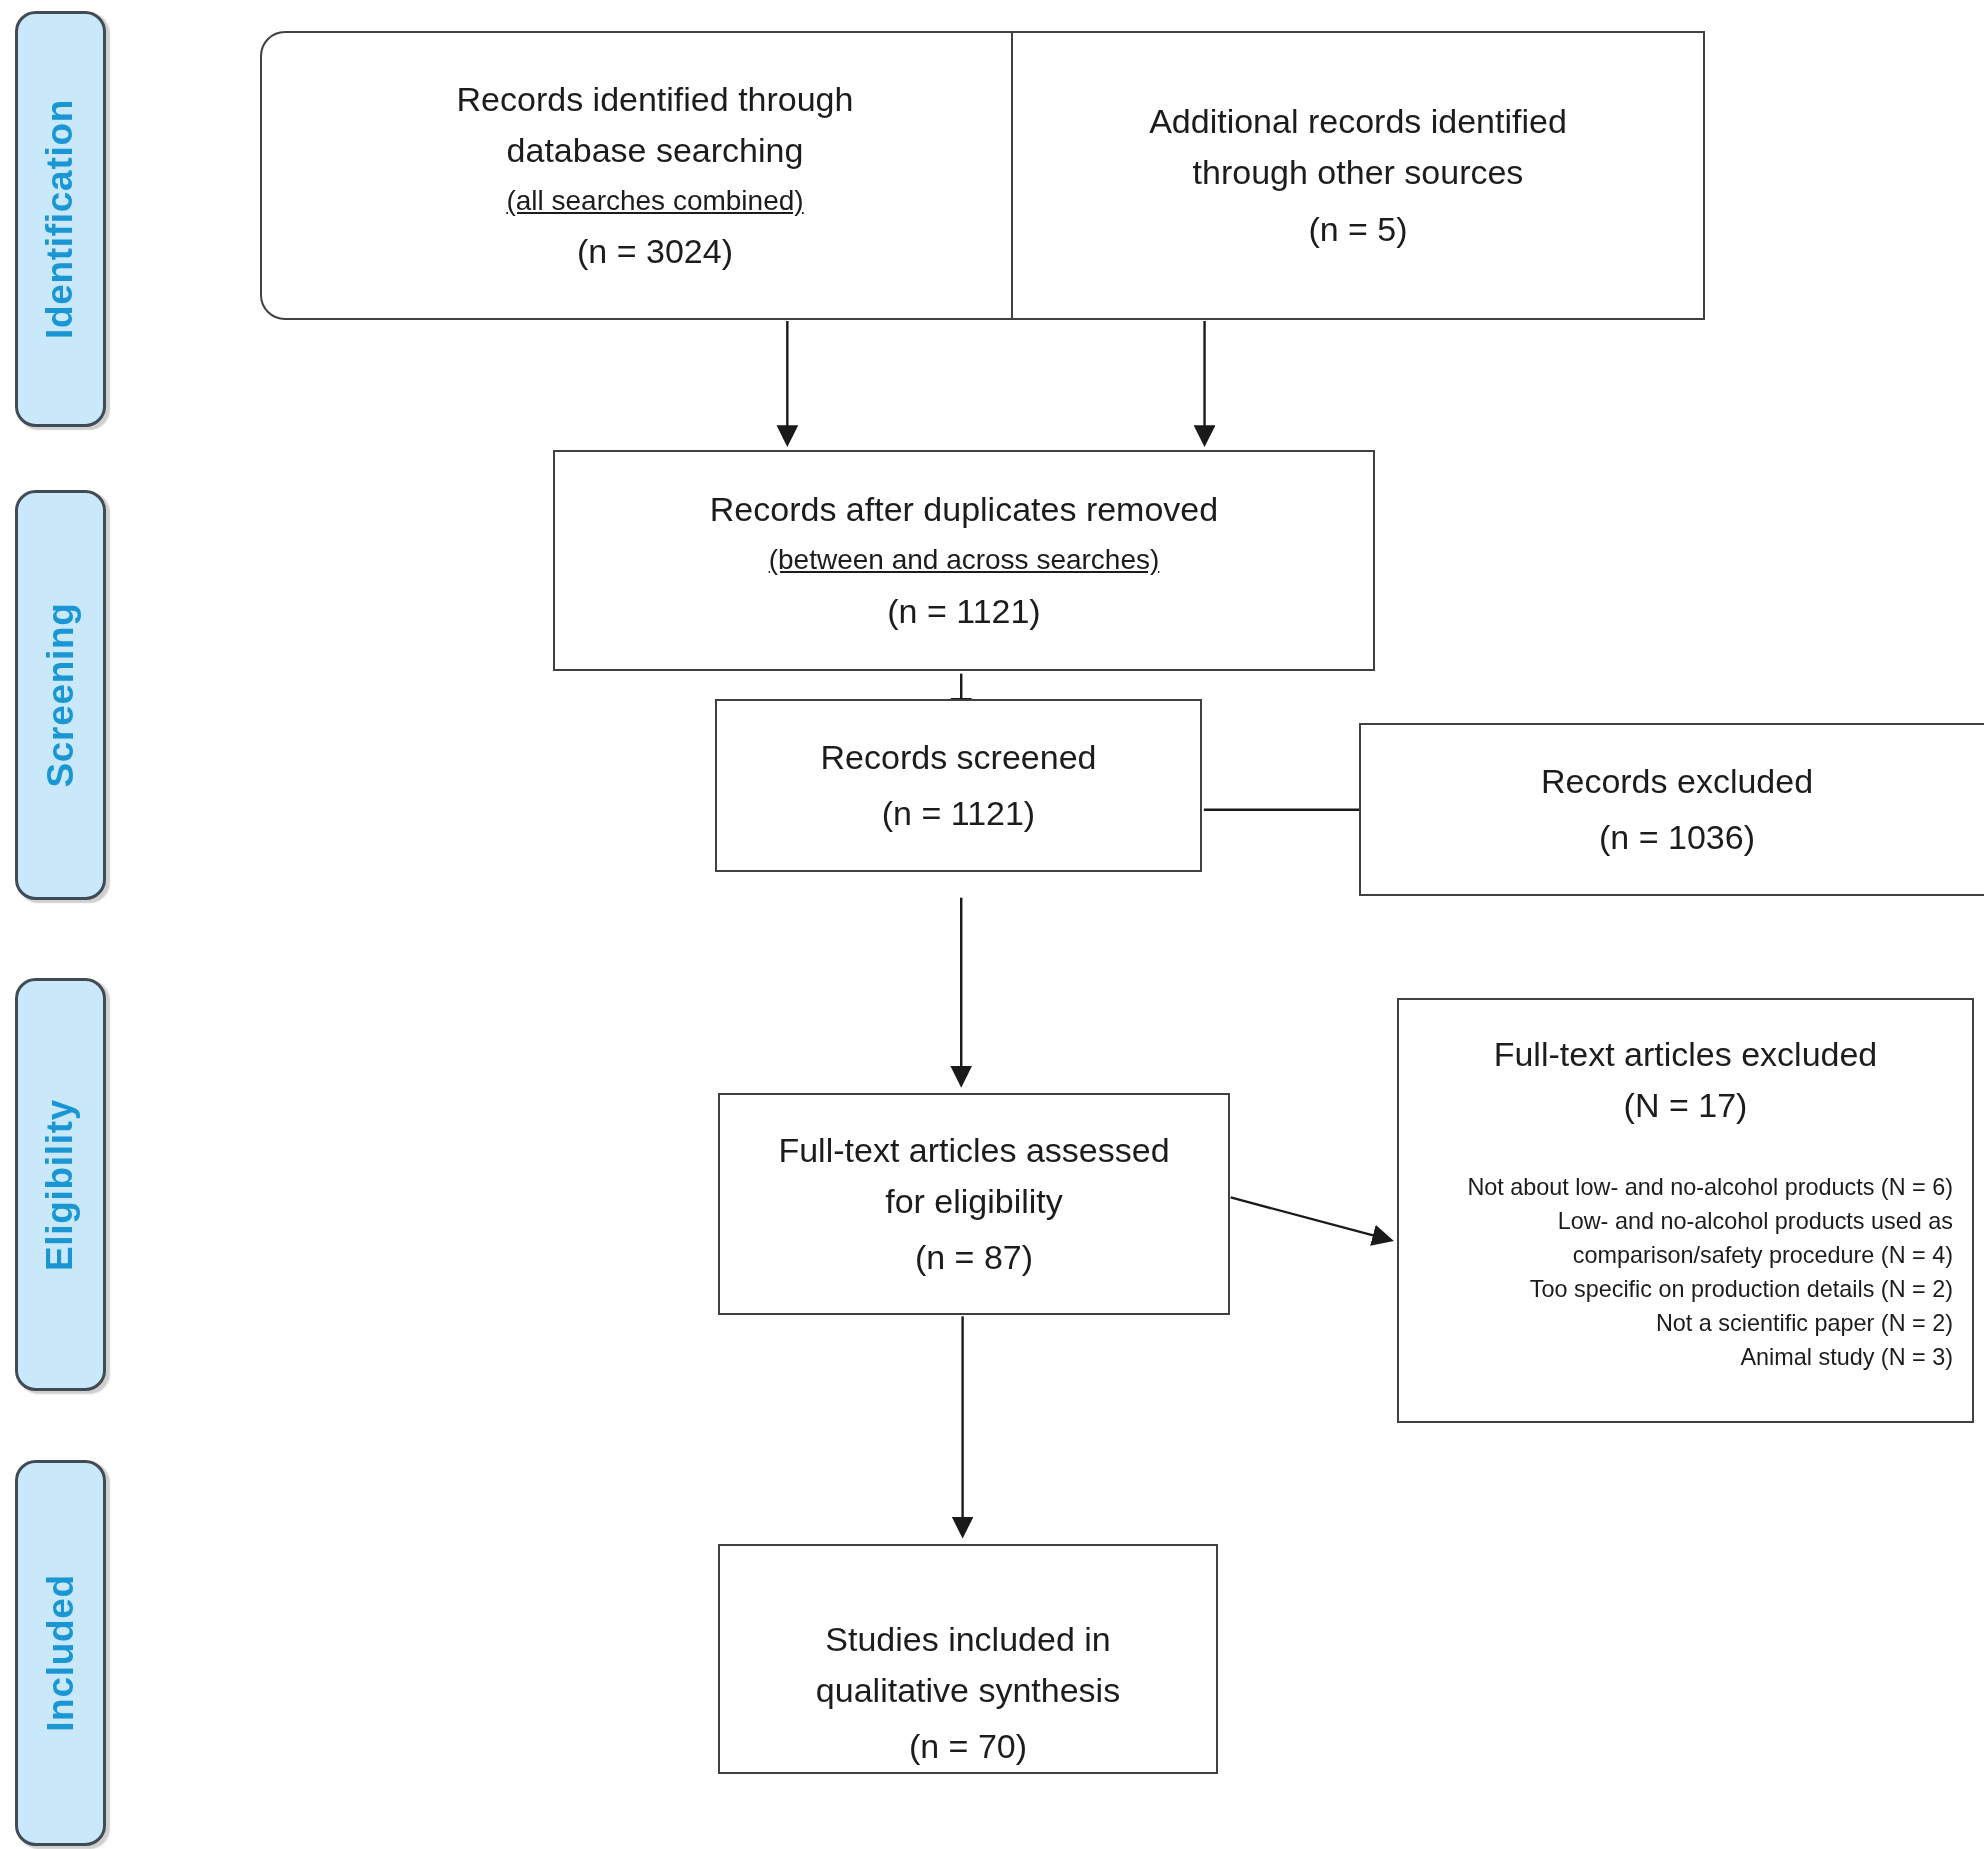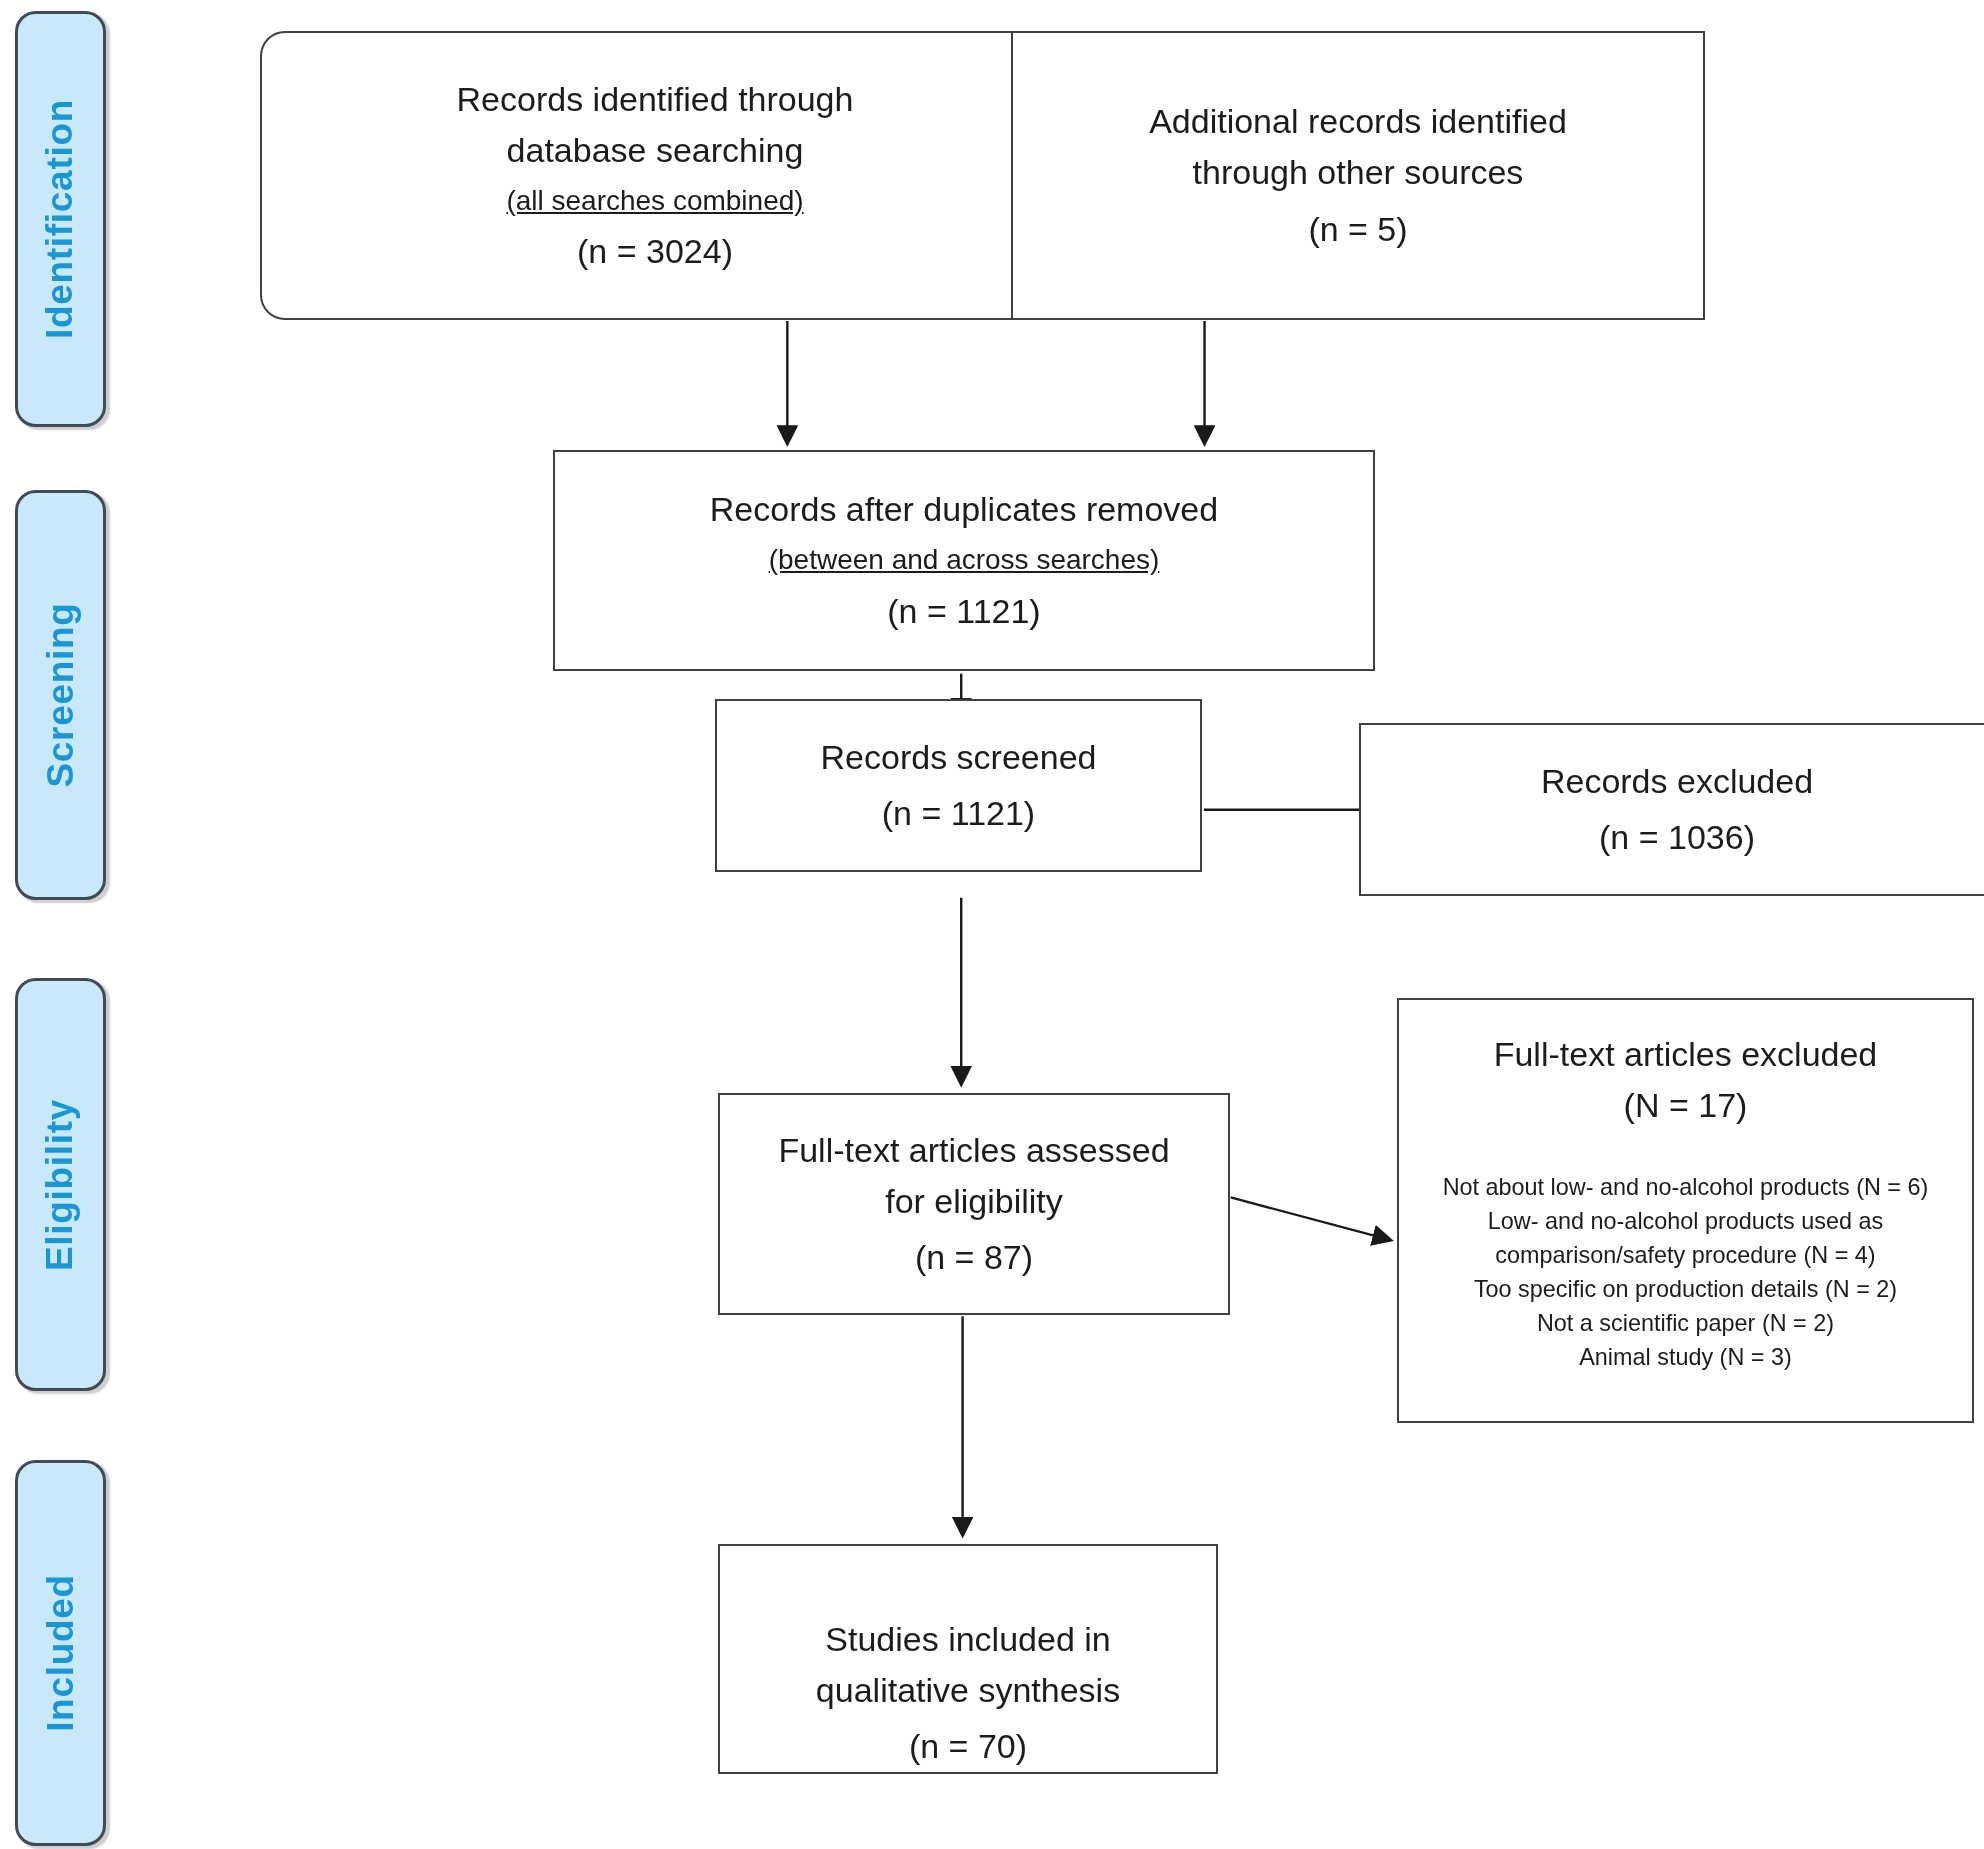--- a/index.html
+++ b/index.html
@@ -59,21 +59,21 @@
   #box-identified   { left: 260px;  top: 31px;   width: 790px;  height: 289px; border-radius: 25px; }
   #box-additional   { left: 1011px; top: 31px;   width: 694px; height: 289px; }
   #box-deduplicated { left: 553px;  top: 450px;  width: 822px; height: 221px; }
   #box-screened     { left: 715px; top: 699px; width: 487px;  height: 173px; }
   #box-rec-excluded { left: 1359px; top: 723px; width: 636px;  height: 173px; }
   #box-ft-assessed  { left: 718px; top: 1093px; width: 512px;  height: 222px; }
   #box-ft-excluded  { left: 1397px; top: 998px; width: 577px;  height: 425px;
                       justify-content: flex-start; padding: 29px 19px 13.8px 19px; }
   #box-included     { left: 718px; top: 1544px; width: 500px;  height: 230px; justify-content: flex-end; }
 
-  #box-ft-excluded .reasons { margin-top: 39px; font-size: 23.4px; line-height: 34px; }
+  #box-ft-excluded .reasons { margin-top: 39px; font-size: 23.4px; line-height: 34px; text-align: right; }
 
   
   #arrows {
     position: absolute;
     left: 0; top: 0;
     pointer-events: none;
   }
 </style>
 </head>
 <body>

